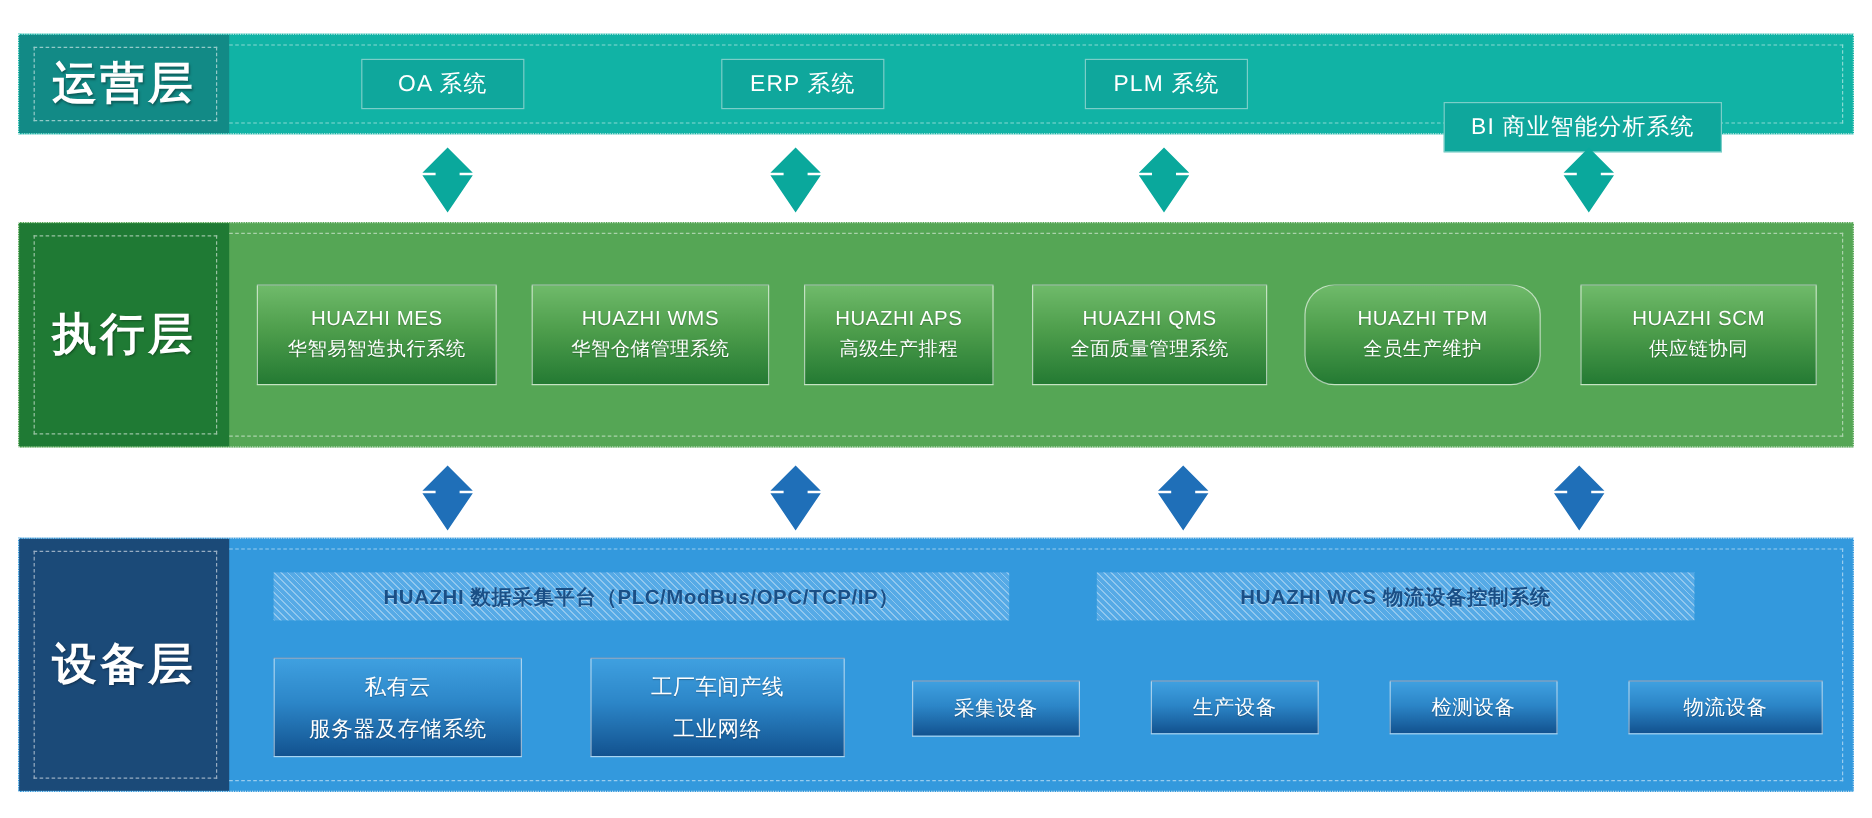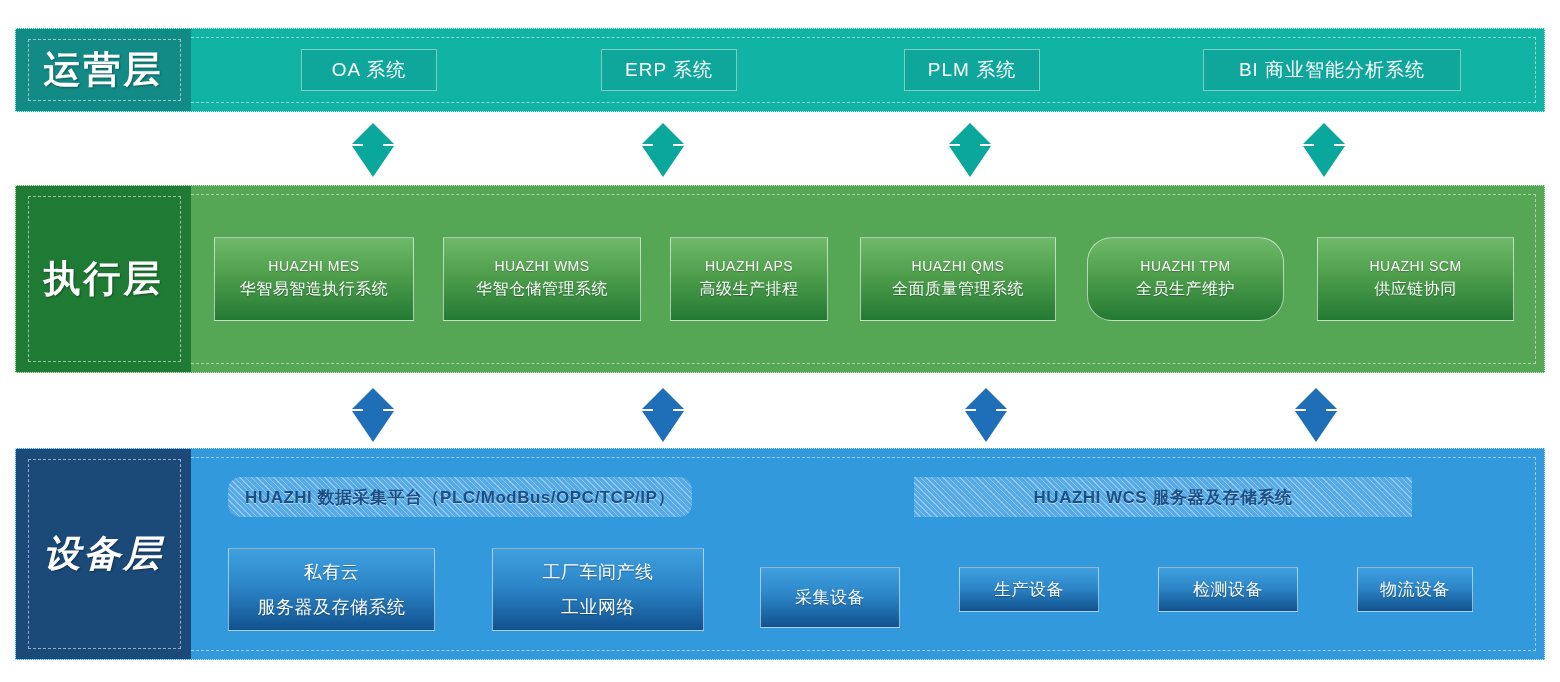--- a/index.html
+++ b/index.html
@@ -117,37 +117,37 @@
     color: #ffffff;
     display: flex;
     flex-direction: column;
     align-items: center;
     justify-content: center;
     box-sizing: border-box;
     text-shadow: 0 1px 1px rgba(0,0,0,0.25);
     white-space: nowrap;
   }
   .exec-box .en {
-    font-size: 14px;
+    font-size: 17px;
     letter-spacing: 0.5px;
     margin-bottom: 5px;
   }
   .exec-box .cn {
     font-size: 16px;
     letter-spacing: 0.5px;
   }
 
   
   #band-device {
     top: 448px;
     height: 212px;
     background: #3399dd;
     border: 1px dotted rgba(255,255,255,0.7);
   }
-  #band-device .band-label { background: #1b4a78; font-style: italic; }
+  #band-device .band-label { background: #1b4a78; }
   #band-device .dev-area {
     position: relative;
     width: 100%;
     height: 100%;
   }
   .platform-banner {
     position: absolute;
     top: 28px;
     height: 40px;
     display: flex;
@@ -203,21 +203,21 @@
   <div class="band-label">
     <span class="inner-dash"></span>
     <span class="label-text">运营层</span>
   </div>
   <div class="band-body">
     <span class="body-dash"></span>
     <div class="ops-row" id="ops-row">
         <div class="ops-box" style="left: 110px; width: 136px;">OA 系统</div>
         <div class="ops-box" style="left: 410px; width: 136px;">ERP 系统</div>
         <div class="ops-box" style="left: 713px; width: 136px;">PLM 系统</div>
-        <div class="ops-box" style="left: 1012px; width: 258px;">BI 商业智能分析系统</div>
+        <div class="ops-box" style="left: 1012px; width: 232px; margin-top: 36px;">BI 商业智能分析系统</div>
       </div>
   </div>
 </div>
 
 <div id="arrows-top">
     <div class="arrow" style="left: 351px; top: 122px;">
       <svg viewBox="0 0 44 56" xmlns="http://www.w3.org/2000/svg">
         <path d="M22 1 L43 22 L32 22 L32 24 L43 24 L22 55 L1 24 L12 24 L12 22 L1 22 Z" fill="#0aa89c"></path>
       </svg>
     </div>
@@ -298,37 +298,37 @@
   </div>
 
 <div class="band" id="band-device">
   <div class="band-label">
     <span class="inner-dash"></span>
     <span class="label-text">设备层</span>
   </div>
   <div class="band-body">
     <span class="body-dash"></span>
     <div class="dev-area" id="dev-area">
-        <div class="platform-banner" style="left: 37px; width: 464px; border-radius: 13px;">HUAZHI 数据采集平台（PLC/ModBus/OPC/TCP/IP）</div>
-        <div class="platform-banner" style="left: 723px; width: 498px;">HUAZHI WCS 服务器及存储系统</div>
+        <div class="platform-banner" style="left: 37px; width: 613px;">HUAZHI 数据采集平台（PLC/ModBus/OPC/TCP/IP）</div>
+        <div class="platform-banner" style="left: 723px; width: 498px;">HUAZHI WCS 物流设备控制系统</div>
         <div class="dev-box two-line" style="left: 37px; top: 99px; width: 207px; height: 83px;">
           <div class="line">私有云</div>
           <div class="line">服务器及存储系统</div>
         </div>
         <div class="dev-box two-line" style="left: 301px; top: 99px; width: 212px; height: 83px;">
           <div class="line">工厂车间产线</div>
           <div class="line">工业网络</div>
         </div>
-        <div class="dev-box small" style="left: 569px; top: 118px; width: 140px; height: 61px;">
+        <div class="dev-box small" style="left: 569px; top: 118px; width: 140px; height: 47px;">
           <div class="line">采集设备</div>
         </div>
         <div class="dev-box small" style="left: 768px; top: 118px; width: 140px; height: 45px;">
           <div class="line">生产设备</div>
         </div>
         <div class="dev-box small" style="left: 967px; top: 118px; width: 140px; height: 45px;">
           <div class="line">检测设备</div>
         </div>
-        <div class="dev-box small" style="left: 1166px; top: 118px; width: 116px; height: 45px;">
+        <div class="dev-box small" style="left: 1166px; top: 118px; width: 162px; height: 45px;">
           <div class="line">物流设备</div>
         </div>
       </div>
   </div>
 </div>
 
 </body></html>

